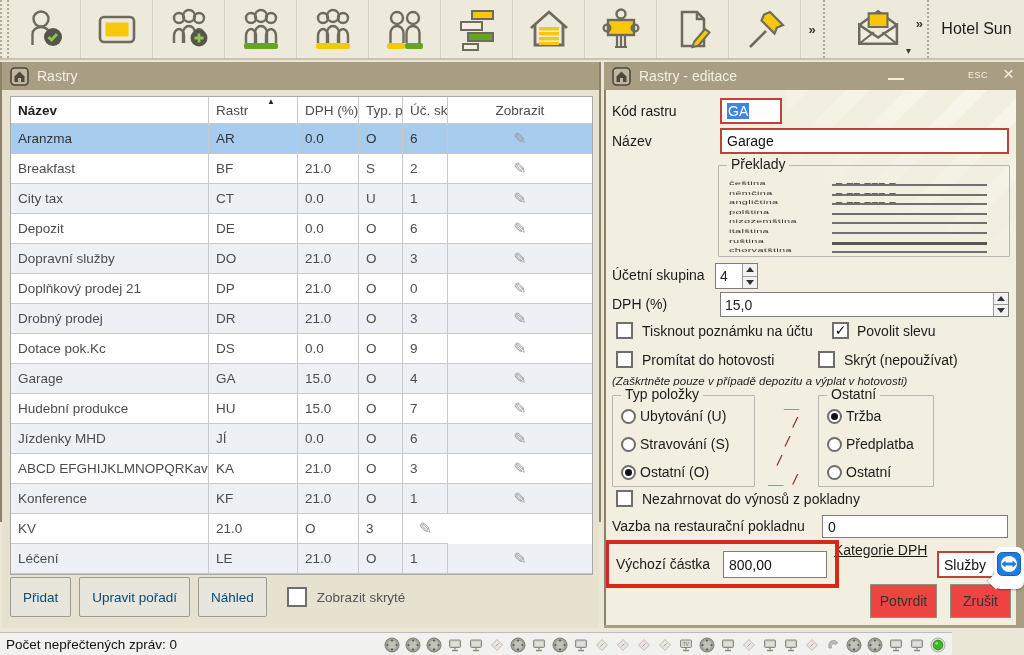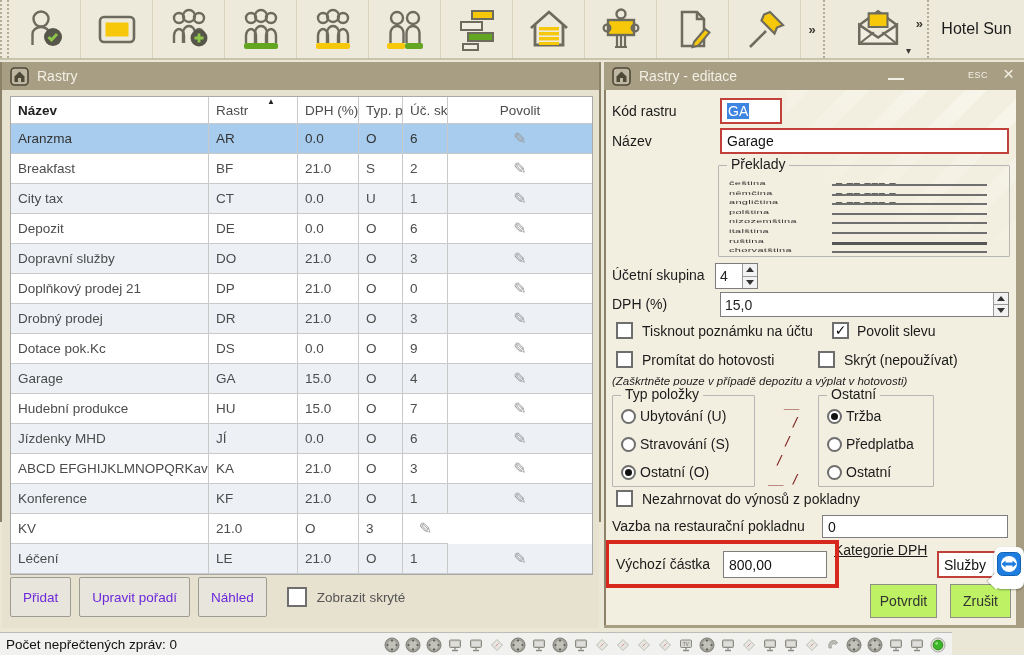--- a/index.html
+++ b/index.html
@@ -56,24 +56,24 @@
   .tcell:last-child { border-right:none; justify-content:center; }
   .head .tcell { color:#4c4c4c; }
   .head .tcell:first-child { font-weight:bold; color:#222; }
   .trow.alt  { background:#edf1f6; }
   .trow.sel  { background:#a8ccee; }
   .trow.sel .tcell { color:#333; }
   .sortmark { position:absolute; top:0px; right:22px; font-size:8px; color:#222; }
   .pencil { font-size:16px; color:#9a9a9a; transform:rotate(0deg); cursor:pointer; }
   
   .btnrow { position:absolute; left:8px; top:487px; height:40px; display:flex; align-items:center; }
-  .btn { background:#e7e5dc; border:1px solid #9c9c94; border-radius:2px; color:#6d28d9;
+  .btn { background:#e7e5dc; border:1px solid #9c9c94; border-radius:2px; color:#0c4a6e;
     font-size:13.5px; height:40px; padding:0 12px; margin-right:8px; cursor:pointer;
     display:flex; align-items:center; }
-  .dlg-btn { background:#bef264; border:1px solid #8f8f89; color:#333; font-size:14px;
+  .dlg-btn { background:#ef4444; border:1px solid #8f8f89; color:#333; font-size:14px;
     position:absolute; height:34px; display:flex; align-items:center; justify-content:center; cursor:pointer; }
   
   .flabel { position:absolute; font-size:14px; color:#1b1b1b; white-space:nowrap; }
   .finput { position:absolute; background:#fff; border:1px solid #7d7d7d; font-size:14px;
     color:#111; display:flex; align-items:center; padding:0 5px; white-space:nowrap; }
   .red-b { border:2px solid #c2403a; }
   .selhl { background:#3d85e0; color:#fff; padding:0 1px; }
   .cb { position:absolute; width:17px; height:17px; background:#fff; border:2px solid #6e6e6e;
     cursor:pointer; display:flex; align-items:center; justify-content:center;
     font-size:14px; font-weight:bold; color:transparent; }
@@ -253,21 +253,21 @@
     <span>Rastry</span>
   </div>
   <div class="body">
     <div class="grid" id="rastry-table">
         <div class="trow head">
           <div class="tcell">Název</div>
           <div class="tcell">Rastr<span class="sortmark">▲</span></div>
           <div class="tcell">DPH (%)</div>
           <div class="tcell">Typ. po</div>
           <div class="tcell">Úč. sk</div>
-          <div class="tcell">Povolit</div>
+          <div class="tcell">Zobrazit</div>
         </div>
         <div class="trow sel">
           <div class="tcell">Aranzma</div>
           <div class="tcell">AR</div>
           <div class="tcell">0.0</div>
           <div class="tcell">O</div>
           <div class="tcell">6</div>
           <div class="tcell">
             <span class="pencil">✎</span>
           </div>

